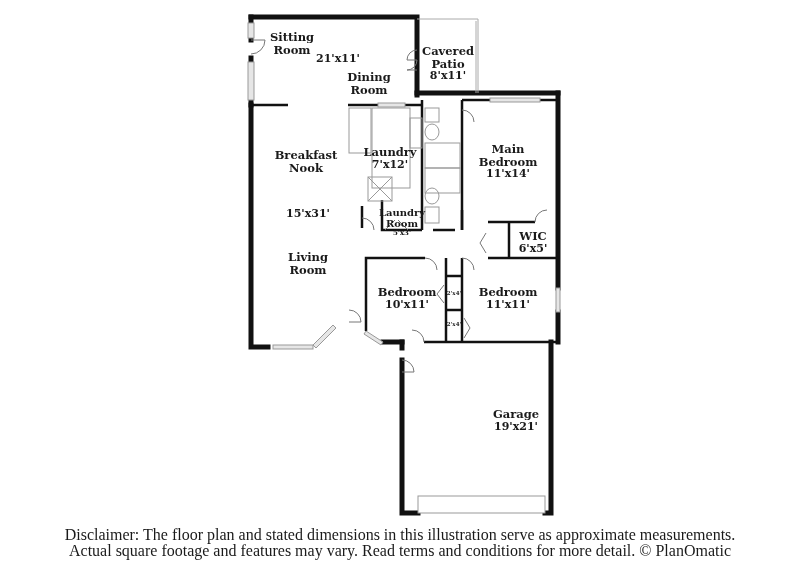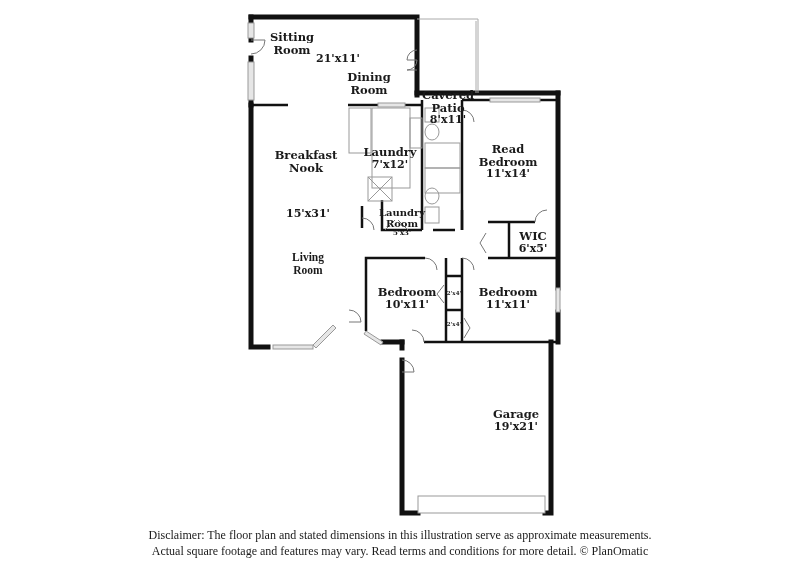--- a/index.html
+++ b/index.html
@@ -4,21 +4,21 @@
 <style>
   html, body { margin:0; padding:0; background:#ffffff; }
   body { width:800px; height:582px; position:relative; overflow:hidden; font-family:"DejaVu Serif","Liberation Serif",serif; color:#1a1a1a; }
   #plan { position:absolute; left:0; top:0; width:800px; height:582px; }
   .lbl { position:absolute; text-align:center; font-weight:bold; line-height:1.1; transform:translateX(-50%); white-space:nowrap; }
   .lbl .n { display:block; font-size:11.5px; }
   .lbl .d { display:block; font-size:11px; }
   .small .n { font-size:10px; }
   .small .d { font-size:7px; }
   .tiny { position:absolute; font-size:5.5px; font-weight:bold; transform:translateX(-50%); }
-  .disclaimer { position:absolute; left:0; width:800px; top:527px; text-align:center; font-family:"Liberation Serif","DejaVu Serif",serif; font-size:12px; line-height:16px; color:#1a1a1a; }
+  .disclaimer { position:absolute; left:0; width:800px; top:527px; text-align:center; font-family:"Liberation Serif","DejaVu Serif",serif; font-size:16px; line-height:16px; color:#1a1a1a; }
 </style>
 </head>
 <body>
 
 <svg id="plan" viewBox="0 0 800 582" xmlns="http://www.w3.org/2000/svg">
   <g stroke="#111" stroke-width="5" fill="none" stroke-linecap="square">
 
     <polyline points="251,17 417,17 417,95"></polyline>
 
     <line x1="251" y1="17" x2="251" y2="23"></line>
@@ -112,47 +112,47 @@
   <span class="n">Sitting</span>
   <span class="n">Room</span>
 </div>
 <div class="lbl" style="left:338px;top:53px;">
   <span class="d">21'x11'</span>
 </div>
 <div class="lbl" style="left:369px;top:71px;">
   <span class="n">Dining</span>
   <span class="n">Room</span>
 </div>
-<div class="lbl" style="left:448px;top:45px;margin-top:44px;">
+<div class="lbl" style="left:448px;top:45px;">
   <span class="n">Cavered</span>
   <span class="n">Patio</span>
   <span class="d">8'x11'</span>
 </div>
 <div class="lbl" style="left:306px;top:149px;">
   <span class="n">Breakfast</span>
   <span class="n">Nook</span>
 </div>
 <div class="lbl" style="left:308px;top:208px;text-align:center;">
   <span class="d">15'x31'</span>
 </div>
-<div class="lbl" style="left:308px;top:251px;font-family:Liberation Serif, serif;">
+<div class="lbl" style="left:308px;top:251px;">
   <span class="n">Living</span>
   <span class="n">Room</span>
 </div>
 <div class="lbl" style="left:390px;top:146px;">
   <span class="n">Laundry</span>
   <span class="d">7'x12'</span>
 </div>
 <div class="lbl small" style="left:402px;top:207px;">
   <span class="n">Laundry</span>
   <span class="n">Room</span>
   <span class="d">5'x3'</span>
 </div>
 <div class="lbl" style="left:508px;top:143px;">
-  <span class="n">Read</span>
+  <span class="n">Main</span>
   <span class="n">Bedroom</span>
   <span class="d">11'x14'</span>
 </div>
 <div class="lbl" style="left:533px;top:230px;">
   <span class="n">WIC</span>
   <span class="d">6'x5'</span>
 </div>
 <div class="lbl" style="left:407px;top:286px;">
   <span class="n">Bedroom</span>
   <span class="d">10'x11'</span>

